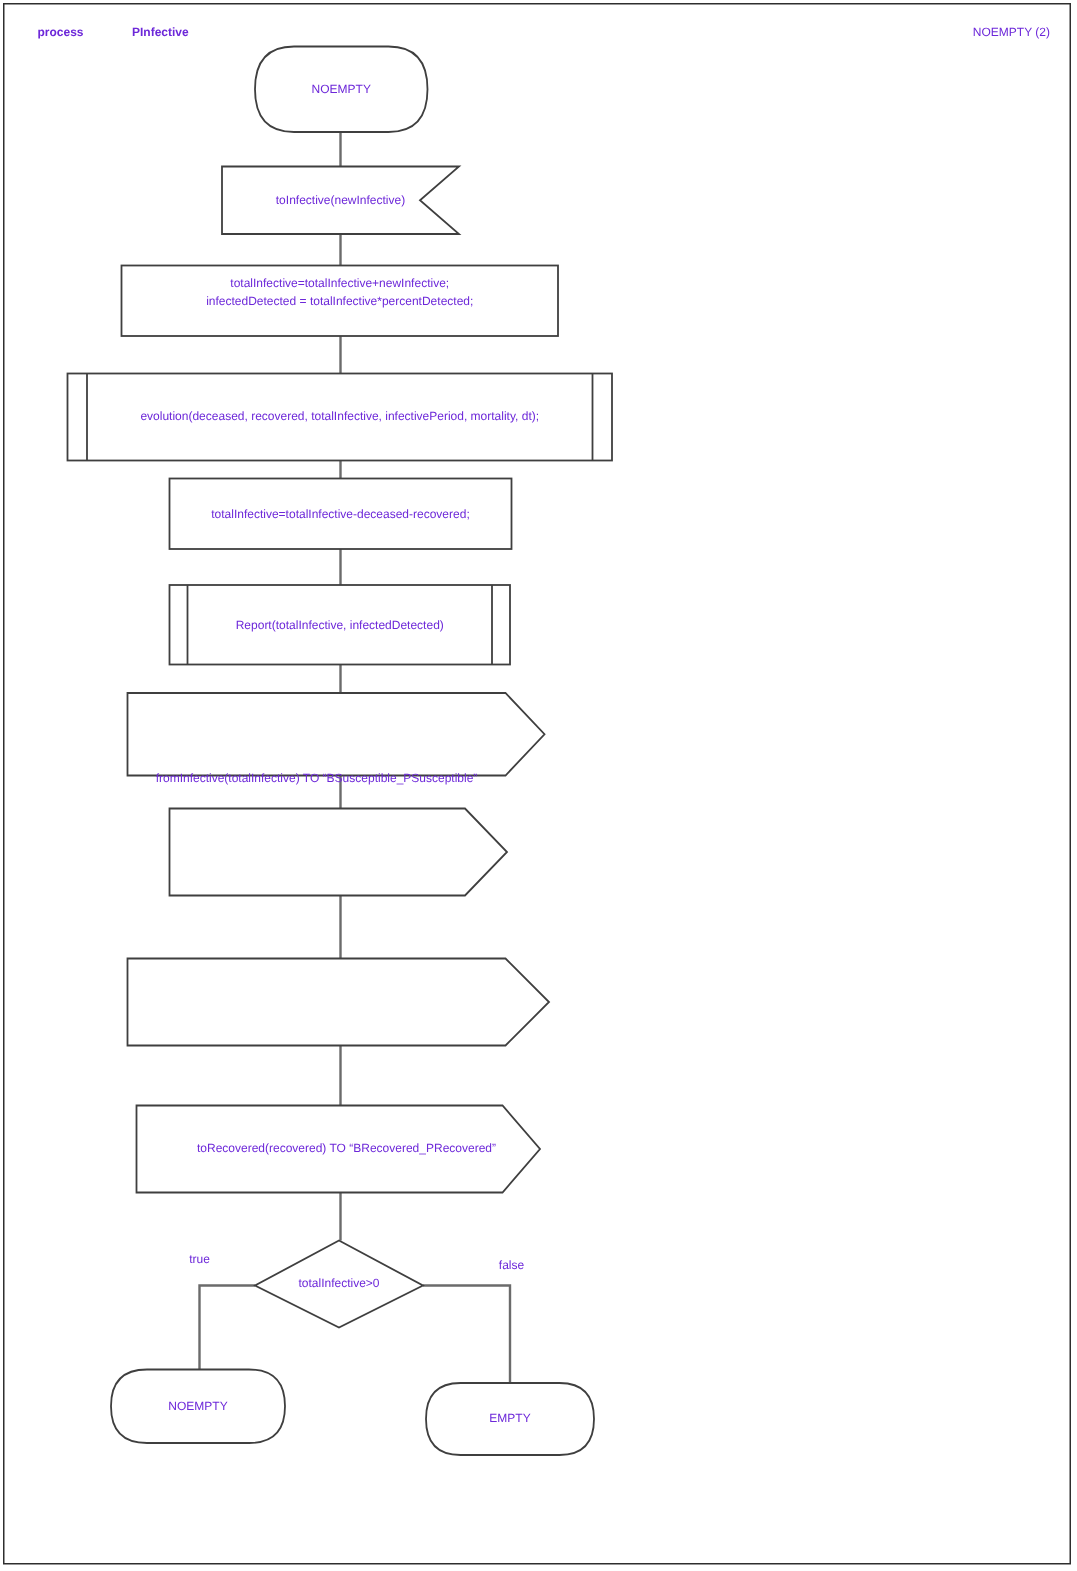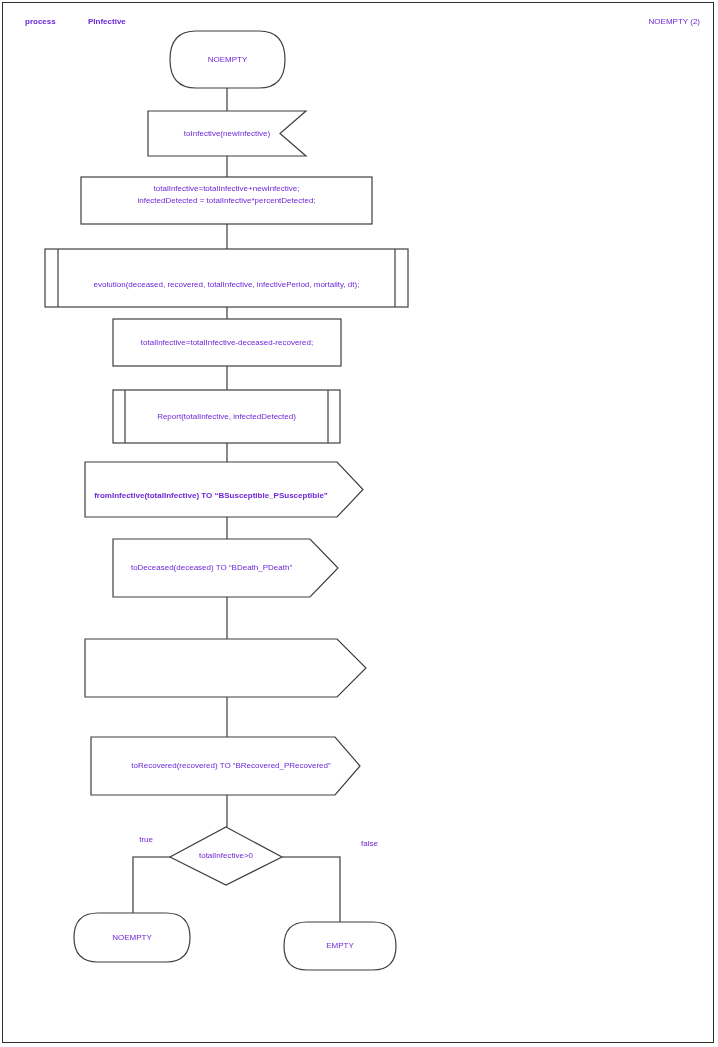--- a/index.html
+++ b/index.html
@@ -15,21 +15,21 @@
   .hdr.b{font-weight:bold;}
   svg#shapes{position:absolute;left:0;top:0;}
   .shape{fill:#ffffff;stroke:#3f3f3f;stroke-width:1.2;}
   .innerline{stroke:#3f3f3f;stroke-width:1.2;}
   .conn{stroke:#6b6b6b;stroke-width:1.6;fill:none;}
   .lbl{
     position:absolute;display:flex;align-items:center;justify-content:center;
     text-align:left;font-size:8px;line-height:1.45;white-space:nowrap;
   }
   .lbl.col{flex-direction:column;}
-  .branch{position:absolute;font-size:8px;text-align:right;}
+  .branch{position:absolute;font-size:8px;text-align:center;}
 </style>
 </head>
 <body>
 
 <div id="page">
   <div id="page-border"></div>
 
   <div class="hdr b" style="left:25px;top:17px;">process</div>
   <div class="hdr b" style="left:88px;top:17px;">PInfective</div>
   <div class="hdr" style="right:18px;top:17px;">NOEMPTY (2)</div>
@@ -87,35 +87,34 @@
 
   <div class="lbl" style="left:170px;top:31px;width:115px;height:57px;">NOEMPTY</div>
 
   <div class="lbl" style="left:148px;top:111px;width:158px;height:45px;">toInfective(newInfective)</div>
 
   <div class="lbl col" style="left:81px;top:177px;width:291px;height:35px;">
     <div>totalInfective=totalInfective+newInfective;</div>
     <div>infectedDetected = totalInfective*percentDetected;</div>
   </div>
 
-  <div class="lbl" style="left:45px;top:249px;width:363px;height:71px;">evolution(deceased, recovered, totalInfective, infectivePeriod, mortality, dt);</div>
+  <div class="lbl" style="left:45px;top:249px;width:363px;height:58px;">evolution(deceased, recovered, totalInfective, infectivePeriod, mortality, dt);</div>
 
   <div class="lbl" style="left:113px;top:319px;width:228px;height:47px;">totalInfective=totalInfective-deceased-recovered;</div>
 
   <div class="lbl" style="left:113px;top:390px;width:227px;height:53px;">Report(totalInfective, infectedDetected)</div>
 
-  <div class="lbl" style="left:85px;top:462px;width:252px;height:68px;font-weight:bold;">fromInfective(totalInfective) TO “BSusceptible_PSusceptible”</div>
+  <div class="lbl" style="left:85px;top:485px;width:252px;height:68px;">fromInfective(totalInfective) TO “BSusceptible_PSusceptible”</div>
 
-  <div class="lbl" style="left:113px;top:539px;width:197px;height:58px;">toDeceased(deceased) TO “BDeath_PDeath”</div>
 
 
   <div class="lbl" style="left:109px;top:737px;width:244px;height:58px;">toRecovered(recovered) TO “BRecovered_PRecovered”</div>
 
   <div class="lbl" style="left:170px;top:827px;width:112px;height:58px;">totalInfective&gt;0</div>
 
   <div class="branch" style="left:113px;top:835px;width:40px;">true</div>
 
-  <div class="branch" style="left:338px;top:839px;width:40px;">false</div>
+  <div class="branch" style="left:321px;top:839px;width:40px;">false</div>
 
   <div class="lbl" style="left:74px;top:913px;width:116px;height:49px;">NOEMPTY</div>
 
   <div class="lbl" style="left:284px;top:922px;width:112px;height:48px;">EMPTY</div>
 </div>
 
 </body></html>

